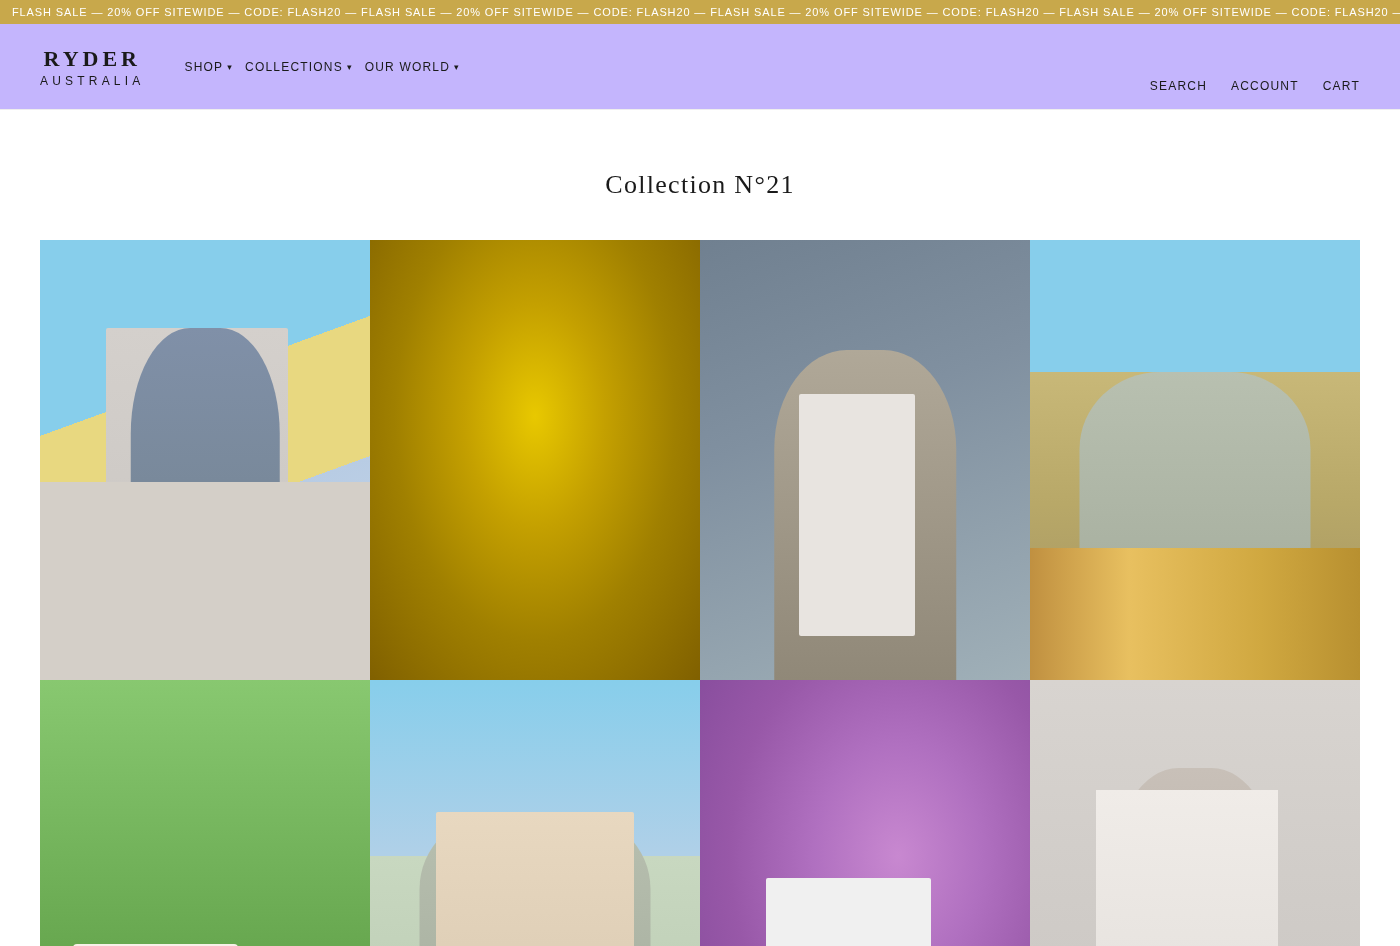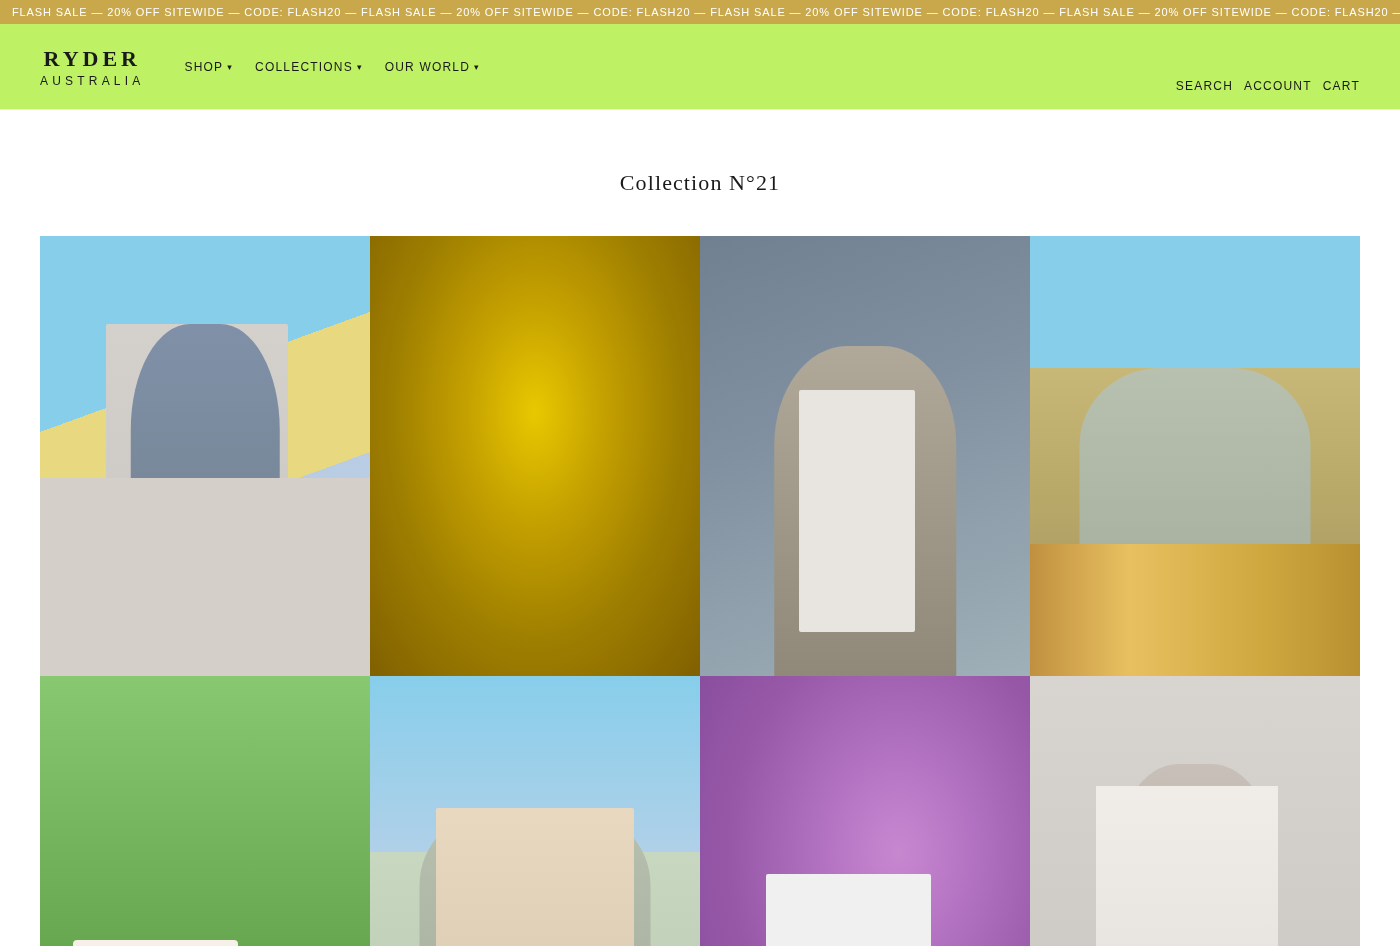--- a/index.html
+++ b/index.html
@@ -25,21 +25,21 @@
       100% { transform: translateX(-50%); }
     }
     .banner-inner span { margin: 0 12px; }
 
     
     nav {
       display: flex;
       align-items: center;
       padding: 16px 40px;
       border-bottom: 1px solid #eee;
-      background: #bef264;
+      background: #c4b5fd;
     }
     .logo-area {
       display: flex;
       flex-direction: column;
       align-items: center;
       margin-right: 40px;
       text-decoration: none;
     }
     .logo-text {
       font-size: 22px;
@@ -50,21 +50,21 @@
     }
     .logo-sub {
       font-size: 12px;
       letter-spacing: 0.35em;
       color: #1a1a1a;
       margin-top: 2px;
     }
     .nav-left {
       display: flex;
       align-items: center;
-      gap: 22px;
+      gap: 12px;
       flex: 1;
       text-align: right;
     }
     .nav-item {
       font-size: 12px;
       letter-spacing: 0.1em;
       color: #1a1a1a;
       text-transform: uppercase;
       cursor: pointer;
       display: flex;
@@ -72,39 +72,39 @@
       gap: 4px;
       text-decoration: none;
     }
     .nav-chevron {
       font-size: 9px;
       margin-top: 1px;
     }
     .nav-right {
       display: flex;
       align-items: center;
-      gap: 11px;
+      gap: 24px;
       margin-top: 39px;
     }
     .nav-right-item {
       font-size: 12px;
       letter-spacing: 0.1em;
       color: #1a1a1a;
       text-transform: uppercase;
       cursor: pointer;
       text-decoration: none;
     }
 
     
     .page-title-section {
       text-align: center;
       padding: 60px 40px 40px;
     }
     .page-title {
-      font-size: 22px;
+      font-size: 26px;
       font-weight: 400;
       letter-spacing: 0.05em;
       color: #1a1a1a;
       font-family: 'Georgia', serif;
     }
 
     
     .image-grid {
       display: grid;
       grid-template-columns: repeat(4, 1fr);

